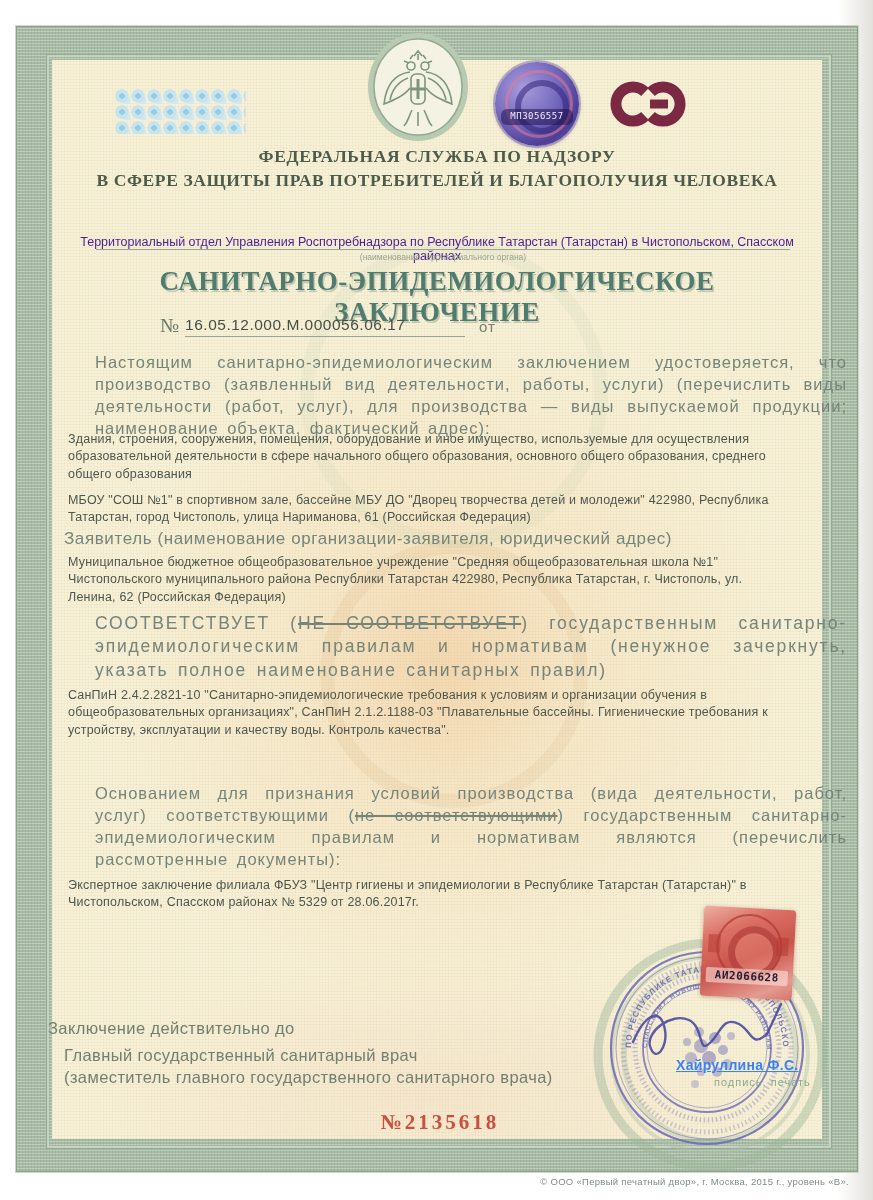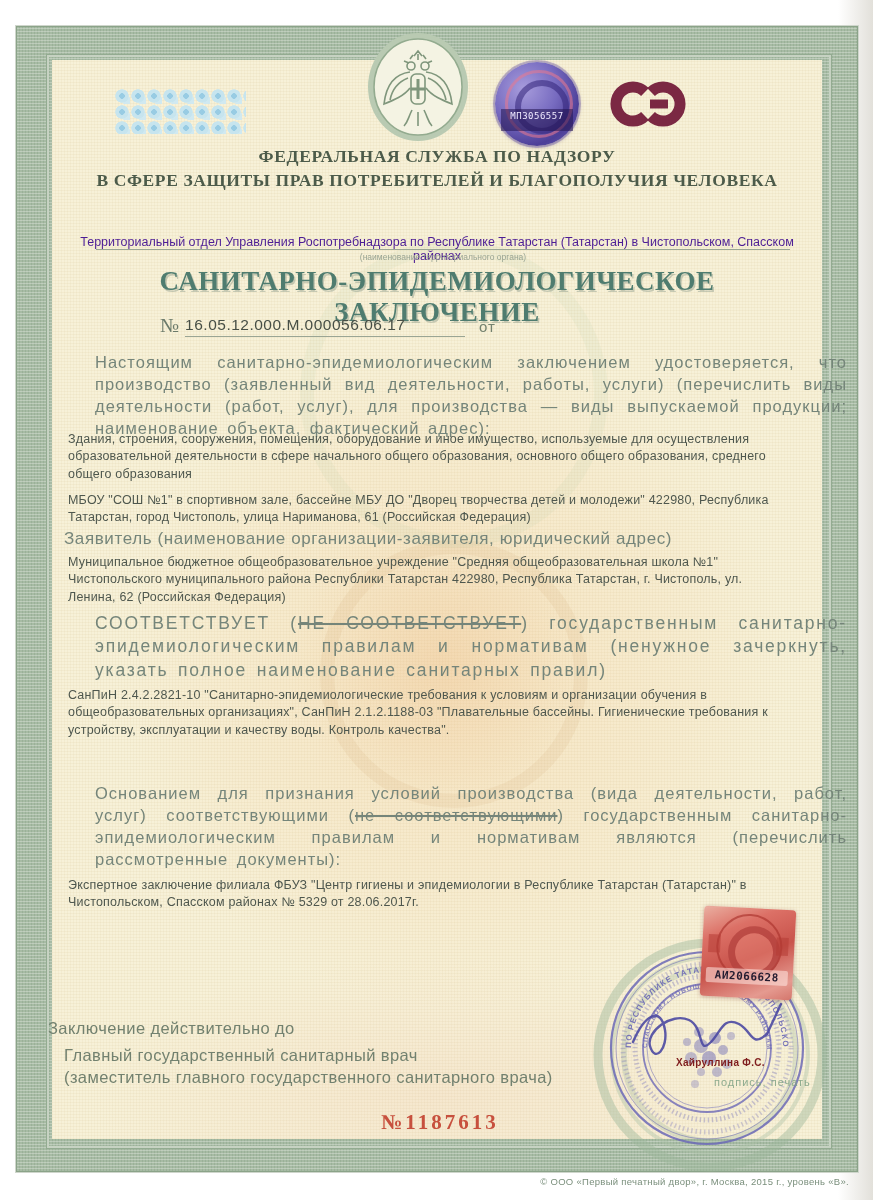--- a/index.html
+++ b/index.html
@@ -45,23 +45,23 @@
 
   .emblem{position:absolute;left:364px;top:30px;width:108px;height:114px;}
   .holo-top{
     position:absolute;left:495px;top:62px;width:84px;height:84px;border-radius:50%;
     background:radial-gradient(circle at 34% 32%, #a79cdc, #776bc0 42%, #4d3f98 72%, #6d63b6);
     box-shadow:0 0 0 2px rgba(90,70,160,.35), 0 1px 4px rgba(60,40,120,.4);
   }
   .holo-top .ring{position:absolute;left:10px;top:8px;width:62px;height:62px;border-radius:50%;border:3px solid rgba(235,120,140,.55);}
   .holo-top .ring2{position:absolute;left:20px;top:18px;width:42px;height:42px;border-radius:50%;border:6px solid rgba(50,35,120,.55);}
   .holo-top .num{
-    position:absolute;left:6px;right:6px;top:56%;height:22px;line-height:14px;text-align:center;
+    position:absolute;left:6px;right:6px;top:56%;height:16px;line-height:14px;text-align:center;
     background:rgba(35,20,80,.55);color:#efe9ff;font-family:"DejaVu Sans Mono",monospace;
-    font-size:9px;letter-spacing:.5px;border-radius:0;
+    font-size:9px;letter-spacing:.5px;border-radius:6px;
   }
   .se-logo{position:absolute;left:606px;top:76px;width:84px;height:56px;}
 
   .hdr{position:absolute;left:60px;width:754px;text-align:center;color:#4c5b4a;
        font-family:"Liberation Serif",serif;font-weight:bold;font-size:17.5px;letter-spacing:.6px;}
   .hdr1{top:146px;}
   .hdr2{top:170px;}
   .terr{position:absolute;left:64px;top:199px;width:746px;text-align:center;
         color:#4c1d95;font-size:12.5px;margin-top:36px;}
   .terr-rule{position:absolute;left:96px;top:249px;width:694px;border-top:1px solid #9aa694;}
@@ -99,21 +99,21 @@
   .f-sanpin{top:687px;}
   .p-basis{top:783px;}
   .f-expert{top:877px;}
 
   .valid-until{position:absolute;left:48px;top:1019px;color:#72816f;font-size:16.5px;letter-spacing:.4px;}
   .chief1{position:absolute;left:64px;top:1046px;color:#72816f;font-size:16.5px;letter-spacing:.4px;}
   .chief2{position:absolute;left:64px;top:1068px;color:#72816f;font-size:16.5px;letter-spacing:.4px;}
 
   .rosette{position:absolute;left:588px;top:933px;width:244px;height:244px;}
   .stamp{position:absolute;left:605px;top:946px;width:204px;height:204px;}
-  .signer{position:absolute;left:676px;top:1057px;color:#7f1d1d;font-size:10px;font-weight:bold;letter-spacing:.3px;z-index:6;}
+  .signer{position:absolute;left:676px;top:1057px;color:#3b82f6;font-size:14px;font-weight:bold;letter-spacing:.3px;z-index:6;text-decoration:underline;}
   .sign-cap{position:absolute;left:700px;top:1076px;color:#7ca083;font-size:11px;letter-spacing:1px;z-index:6;opacity:.85;margin-left:14px;}
 
   .red-sticker{
     position:absolute;left:702px;top:908px;width:92px;height:90px;z-index:5;
     transform:rotate(3deg);border-radius:4px;
     background:linear-gradient(155deg,#eab0a2 0%,#dc7066 26%,#c9544c 55%,#e59a90 85%,#d4766c 100%);
     box-shadow:0 1px 4px rgba(120,40,40,.35);
   }
   .red-sticker .em1{position:absolute;left:14px;top:6px;width:62px;height:62px;border-radius:50%;border:2px solid rgba(170,50,45,.65);}
   .red-sticker .em2{position:absolute;left:26px;top:18px;width:38px;height:38px;border-radius:50%;border:7px solid rgba(160,40,40,.55);background:rgba(235,140,125,.4);}
@@ -255,14 +255,14 @@
   <div class="em1"></div>
   <div class="em2"></div>
   <div class="tab tl"></div>
   <div class="tab tr"></div>
   <div class="num">АИ2066628</div>
 </div>
 
 <div class="signer">Хайруллина Ф.С.</div>
 <div class="sign-cap">подпись, печать</div>
 
-<div class="blank-no">№1187613</div>
+<div class="blank-no">№2135618</div>
 <div class="copyright">© ООО «Первый печатный двор», г. Москва, 2015 г., уровень «В».</div>
 
 </body></html>

